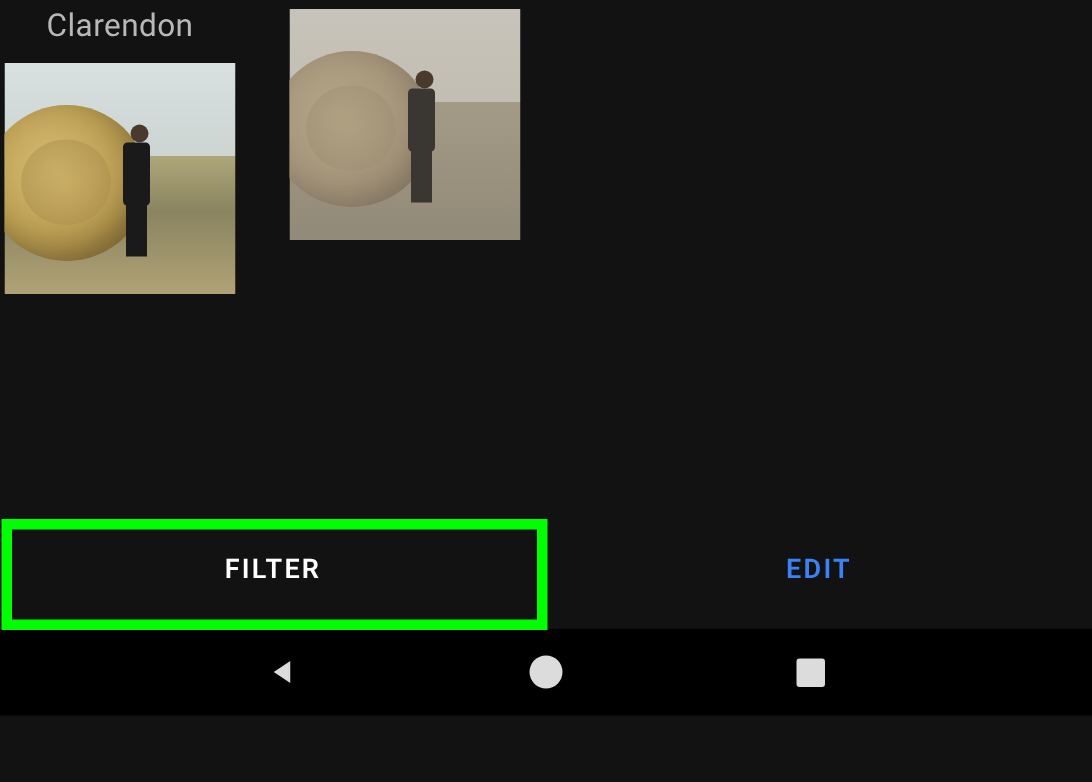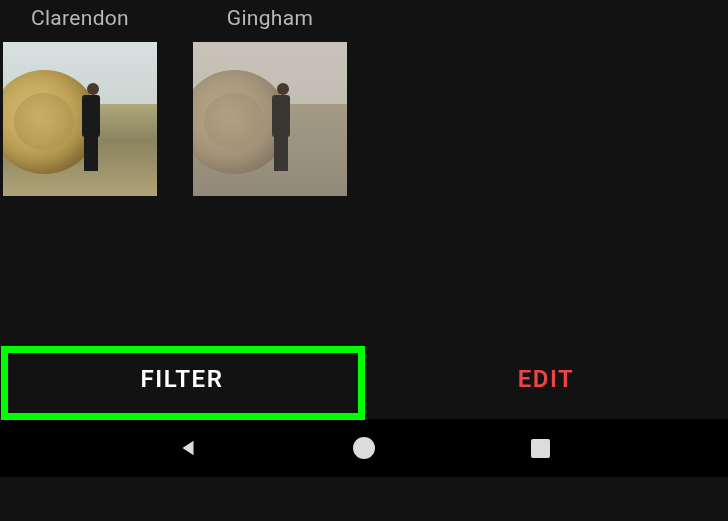--- a/index.html
+++ b/index.html
@@ -156,29 +156,29 @@
       margin-bottom: 3px;
     }
     .tab {
       flex: 1;
       display: flex;
       align-items: center;
       justify-content: center;
       height: 100%;
     }
     .tab-label {
-      font-size: 24px;
+      font-size: 18px;
       font-weight: 600;
       letter-spacing: 1.5px;
     }
     .tab-active .tab-label {
       color: #ffffff;
     }
     .tab-inactive .tab-label {
-      color: #ef4444;
+      color: #3b82f6;
     }
     .highlight {
       border: 7px solid #00ff00;
       position: absolute;
       pointer-events: none;
     }
     .highlight-filter {
       left: 1px;
       top: 346px;
       width: 364px;
@@ -241,21 +241,20 @@
             <div class="person">
                 <div class="person-head"></div>
                 <div class="person-body"></div>
                 <div class="person-legs"></div>
               </div>
           </div>
         </div>
       </div>
 
       <div class="filter-item">
-        <div class="filter-label">Gingham</div>
         <div class="filter-thumb f-gingham">
           <div class="scene">
             <div class="sky"></div>
             <div class="ground"></div>
             <div class="haybale"></div>
             <div class="person">
                 <div class="person-head"></div>
                 <div class="person-body"></div>
                 <div class="person-legs"></div>
               </div>

